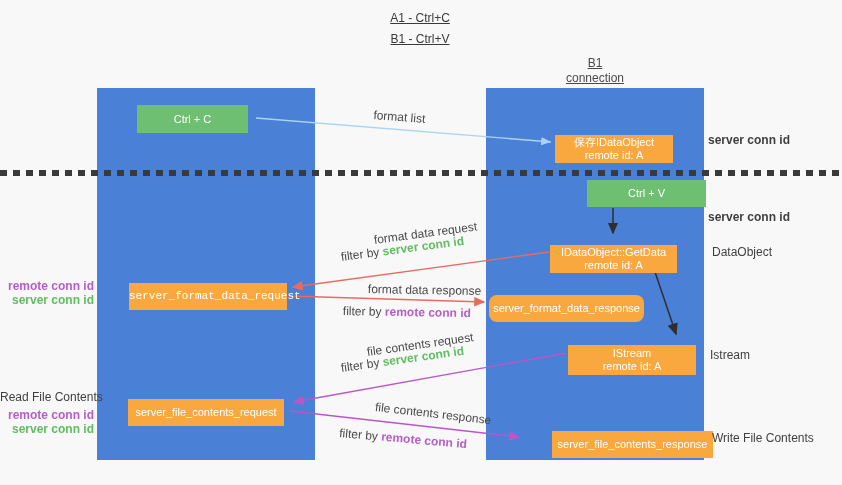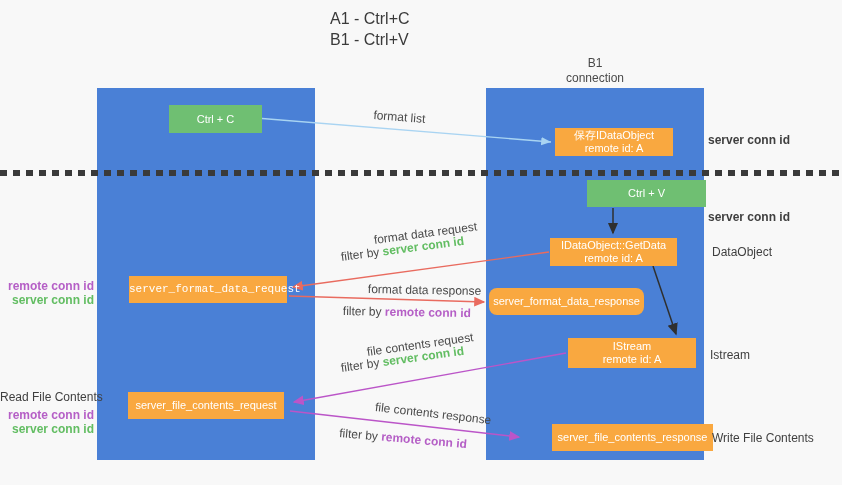--- a/index.html
+++ b/index.html
@@ -1,47 +1,47 @@
 <!DOCTYPE html>
 <html style="--column-blue: #4a80d6; --box-green: #6fbf72; --box-orange: #f9a840; --arrow-lightblue: #a9d4f2; --arrow-salmon: #e96b5f; --arrow-magenta: #bb55c8; --arrow-dark: #2f2f2f; --text-green: #62bd62; --text-purple: #b55fc6;"><head>
 <meta charset="utf-8">
 <style>
   html,body{margin:0;padding:0;}
   body{font-family:"Liberation Sans",sans-serif;background:#f7f7f7;}
   .canvas{position:relative;width:842px;height:485px;background:#f8f8f8;overflow:hidden;}
   .abs{position:absolute;}
-  .title{left:330px;top:8px;width:180px;font-size:16px;color:#3a3a3a;line-height:21px;}
+  .title{left:330px;top:8px;width:180px;text-align:center;font-size:12px;color:#3a3a3a;line-height:21px;text-decoration:underline;}
   .col-header{width:218px;text-align:center;font-size:12px;color:#4a4a4a;line-height:15px;top:56px;}
   .column{top:88px;width:218px;height:372px;background:var(--column-blue,#4a80d6);}
   .divider{left:0;top:170px;width:842px;height:6px;
     background:repeating-linear-gradient(90deg,#3a3a3a 0 7px,transparent 7px 13px);}
   svg.arrows{left:0;top:0;pointer-events:none;z-index:3;}
   .node{z-index:4;color:#fff;text-align:center;display:flex;flex-direction:column;justify-content:center;
         font-size:11px;line-height:13px;}
   .node.green{background:var(--box-green,#6fbf72);}
-  .node.orange{background:var(--box-orange,#f9a840);}
+  .node.orange{background:var(--box-orange,#f9a840);margin-top:7px;}
   .lbl{z-index:5;font-size:12px;color:#4a4a4a;white-space:nowrap;transform-origin:left top;}
   .lbl .green, .side-green{color:var(--text-green,#62bd62);font-weight:bold;}
   .lbl .purple, .side-purple{color:var(--text-purple,#b55fc6);font-weight:bold;}
   .side{z-index:5;font-size:12px;white-space:nowrap;color:#3f3f3f;}
   .left-block{text-align:right;width:94px;left:0;line-height:14px;}
 </style>
 </head>
 <body>
 
 <div class="canvas">
 
   <div class="abs title">
     <div>A1 - Ctrl+C</div>
     <div>B1 - Ctrl+V</div>
   </div>
 
   <div class="abs col-header" style="left:97px;">
   </div>
-  <div class="abs col-header" style="left:486px;">
+  <div class="abs col-header" style="left:486px;text-decoration:underline;">
     <div>B1</div>
     <div>connection</div>
   </div>
 
   <div class="abs column" style="left:97px;"></div>
   <div class="abs column" style="left:486px;"></div>
 
   <div class="abs divider" style="z-index:2;"></div>
 
   <svg class="abs arrows" width="842" height="485" viewBox="0 0 842 485">
@@ -61,21 +61,21 @@
     </defs>
     <line x1="256" y1="118" x2="551" y2="142" stroke-width="1.4" marker-end="url(#m-blue)" stroke="#a9d4f2"></line>
     <line x1="613" y1="208" x2="613" y2="233" stroke-width="1.5" marker-end="url(#m-dark)" stroke="#2f2f2f"></line>
     <line x1="549" y1="252" x2="293" y2="287" stroke-width="1.4" marker-end="url(#m-salmon)" stroke="#e96b5f"></line>
     <line x1="289" y1="296" x2="484" y2="302" stroke-width="1.4" marker-end="url(#m-salmon)" stroke="#e96b5f"></line>
     <line x1="653" y1="266" x2="676" y2="334" stroke-width="1.5" marker-end="url(#m-dark)" stroke="#2f2f2f"></line>
     <line x1="566" y1="353" x2="294" y2="402" stroke-width="1.4" marker-end="url(#m-magenta)" stroke="#bb55c8"></line>
     <line x1="290" y1="411" x2="519" y2="437" stroke-width="1.4" marker-end="url(#m-magenta)" stroke="#bb55c8"></line>
   </svg>
 
-  <div class="abs node green" style="left:137px;top:105px;width:93px;height:28px;margin-left:32px;">
+  <div class="abs node green" style="left:137px;top:105px;width:111px;height:28px;">
     <div>Ctrl + C</div>
   </div>
 
   <div class="abs node orange" style="left:555px;top:128px;width:118px;height:28px;">
     <div>保存IDataObject</div>
     <div>remote id: A</div>
   </div>
 
   <div class="abs node green" style="left:554px;top:180px;width:119px;height:27px;margin-left:33px;">
     <div>Ctrl + V</div>

